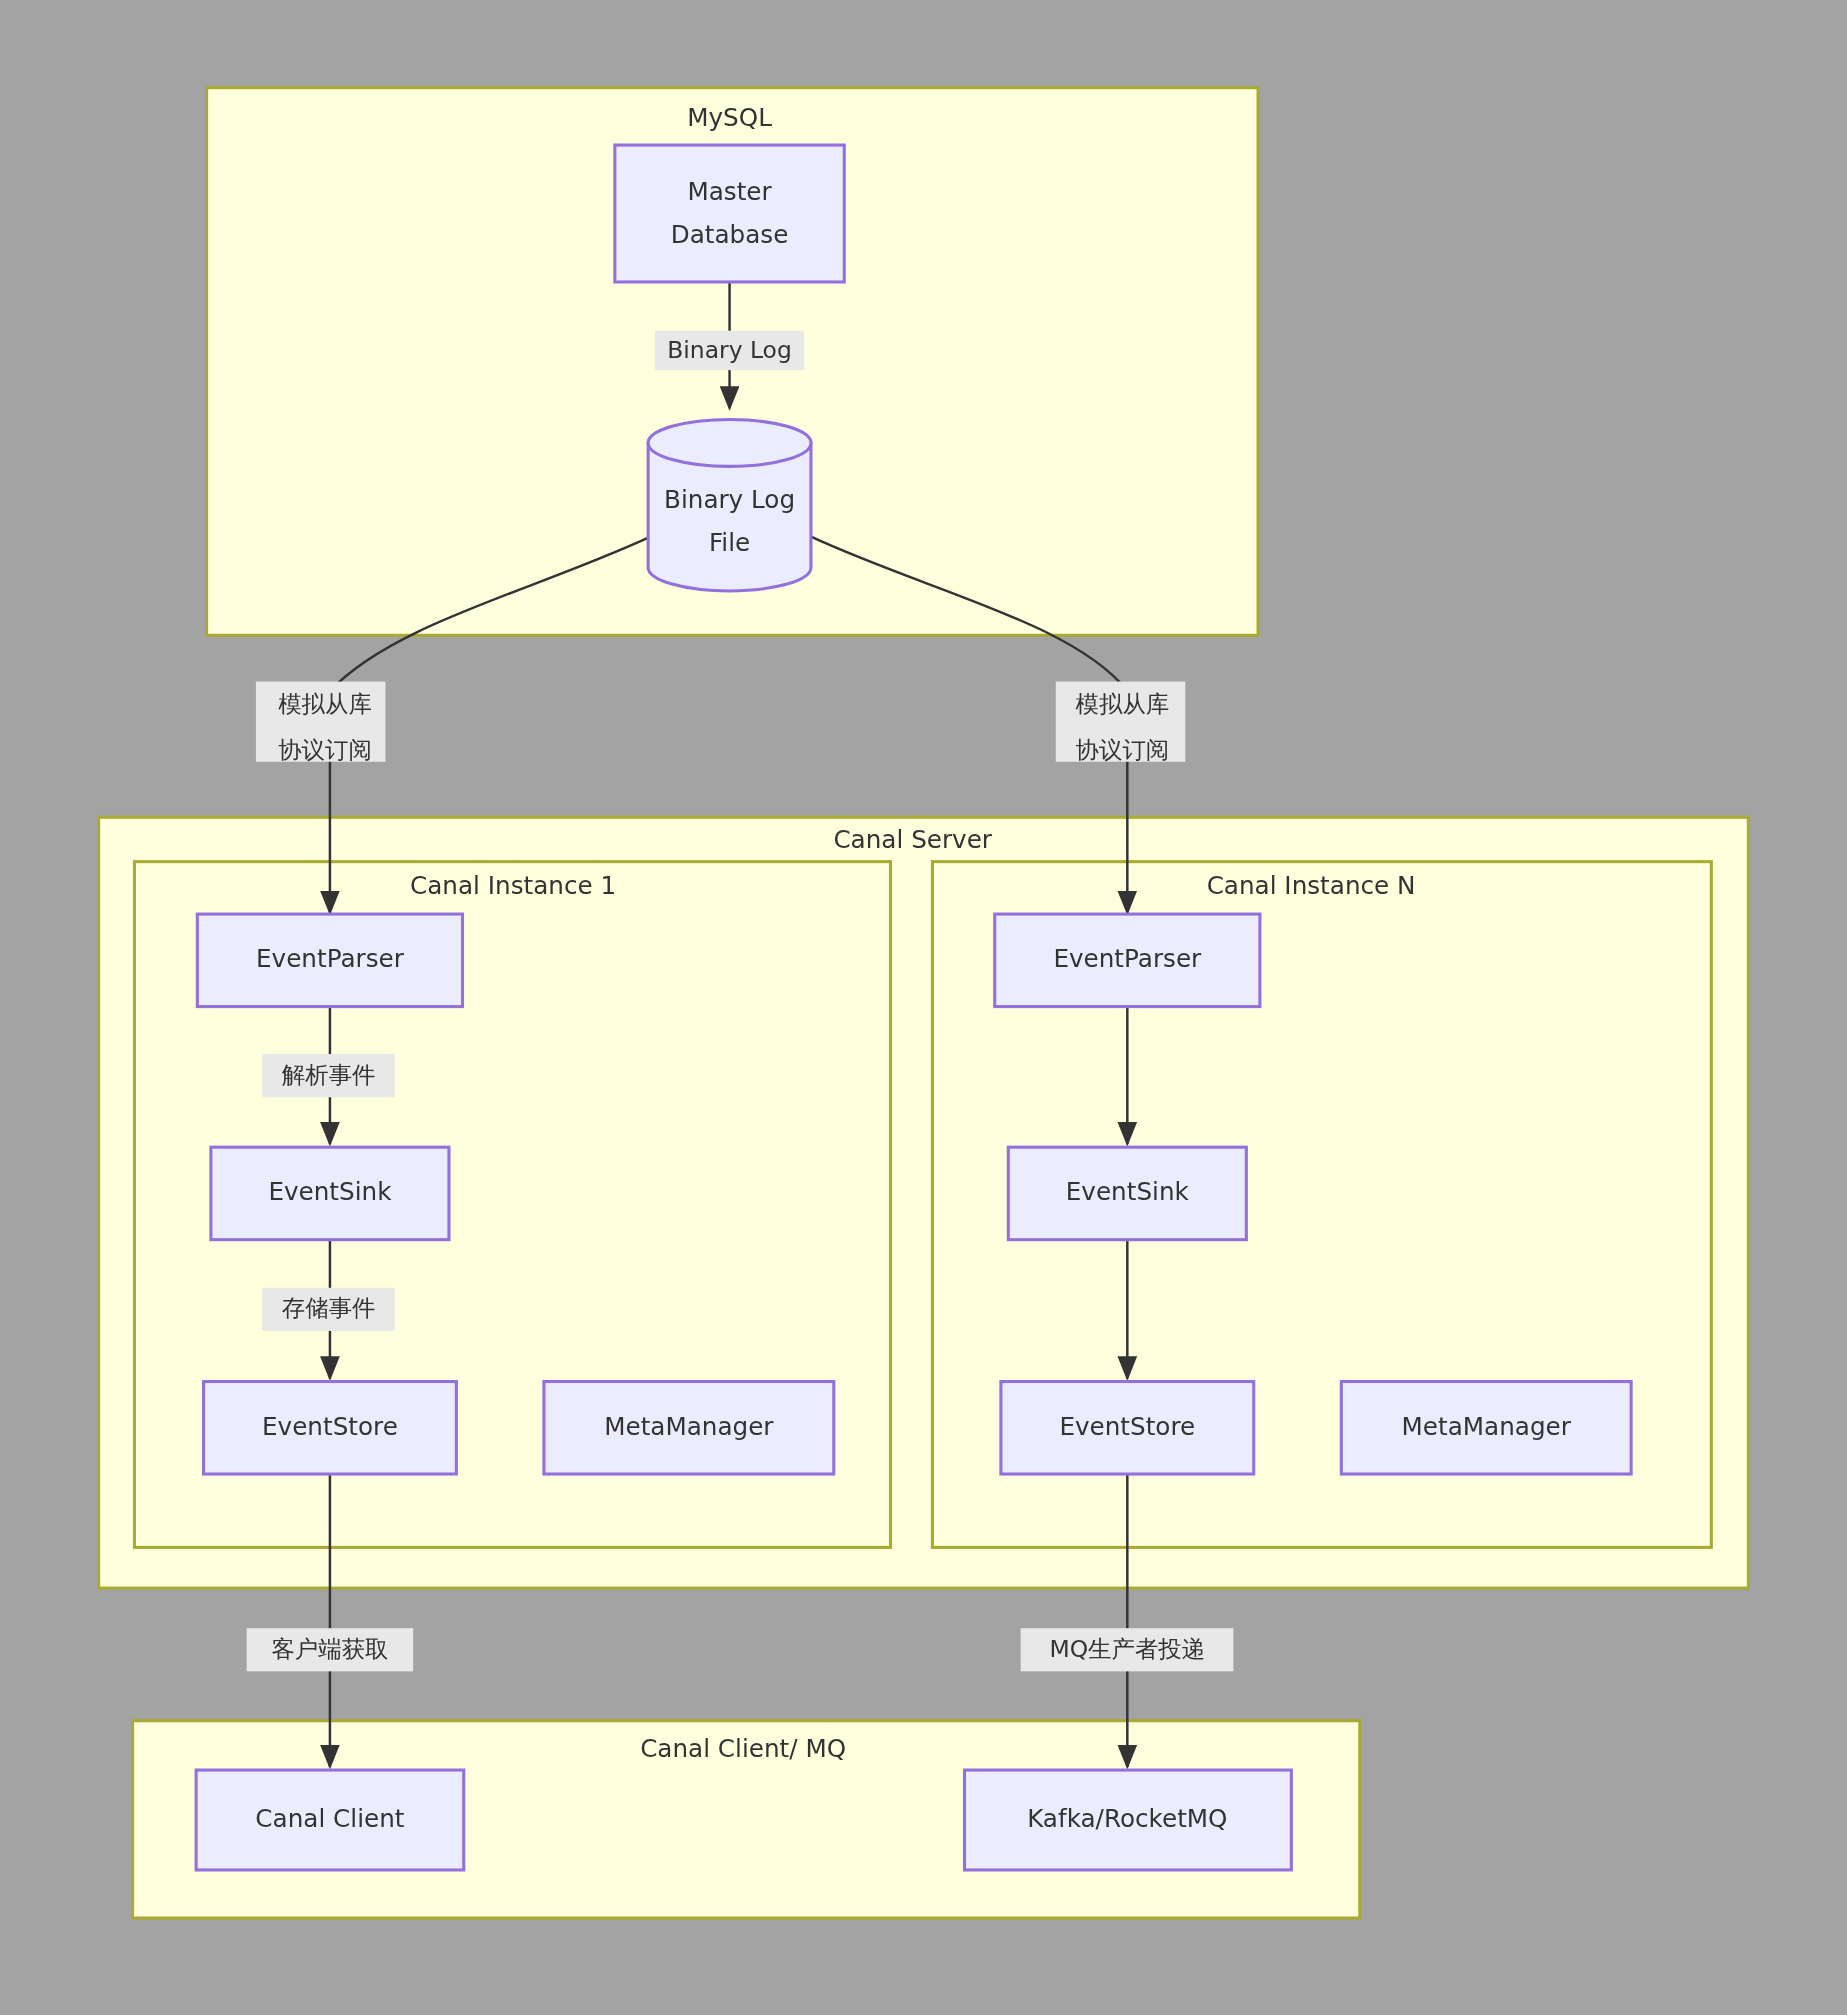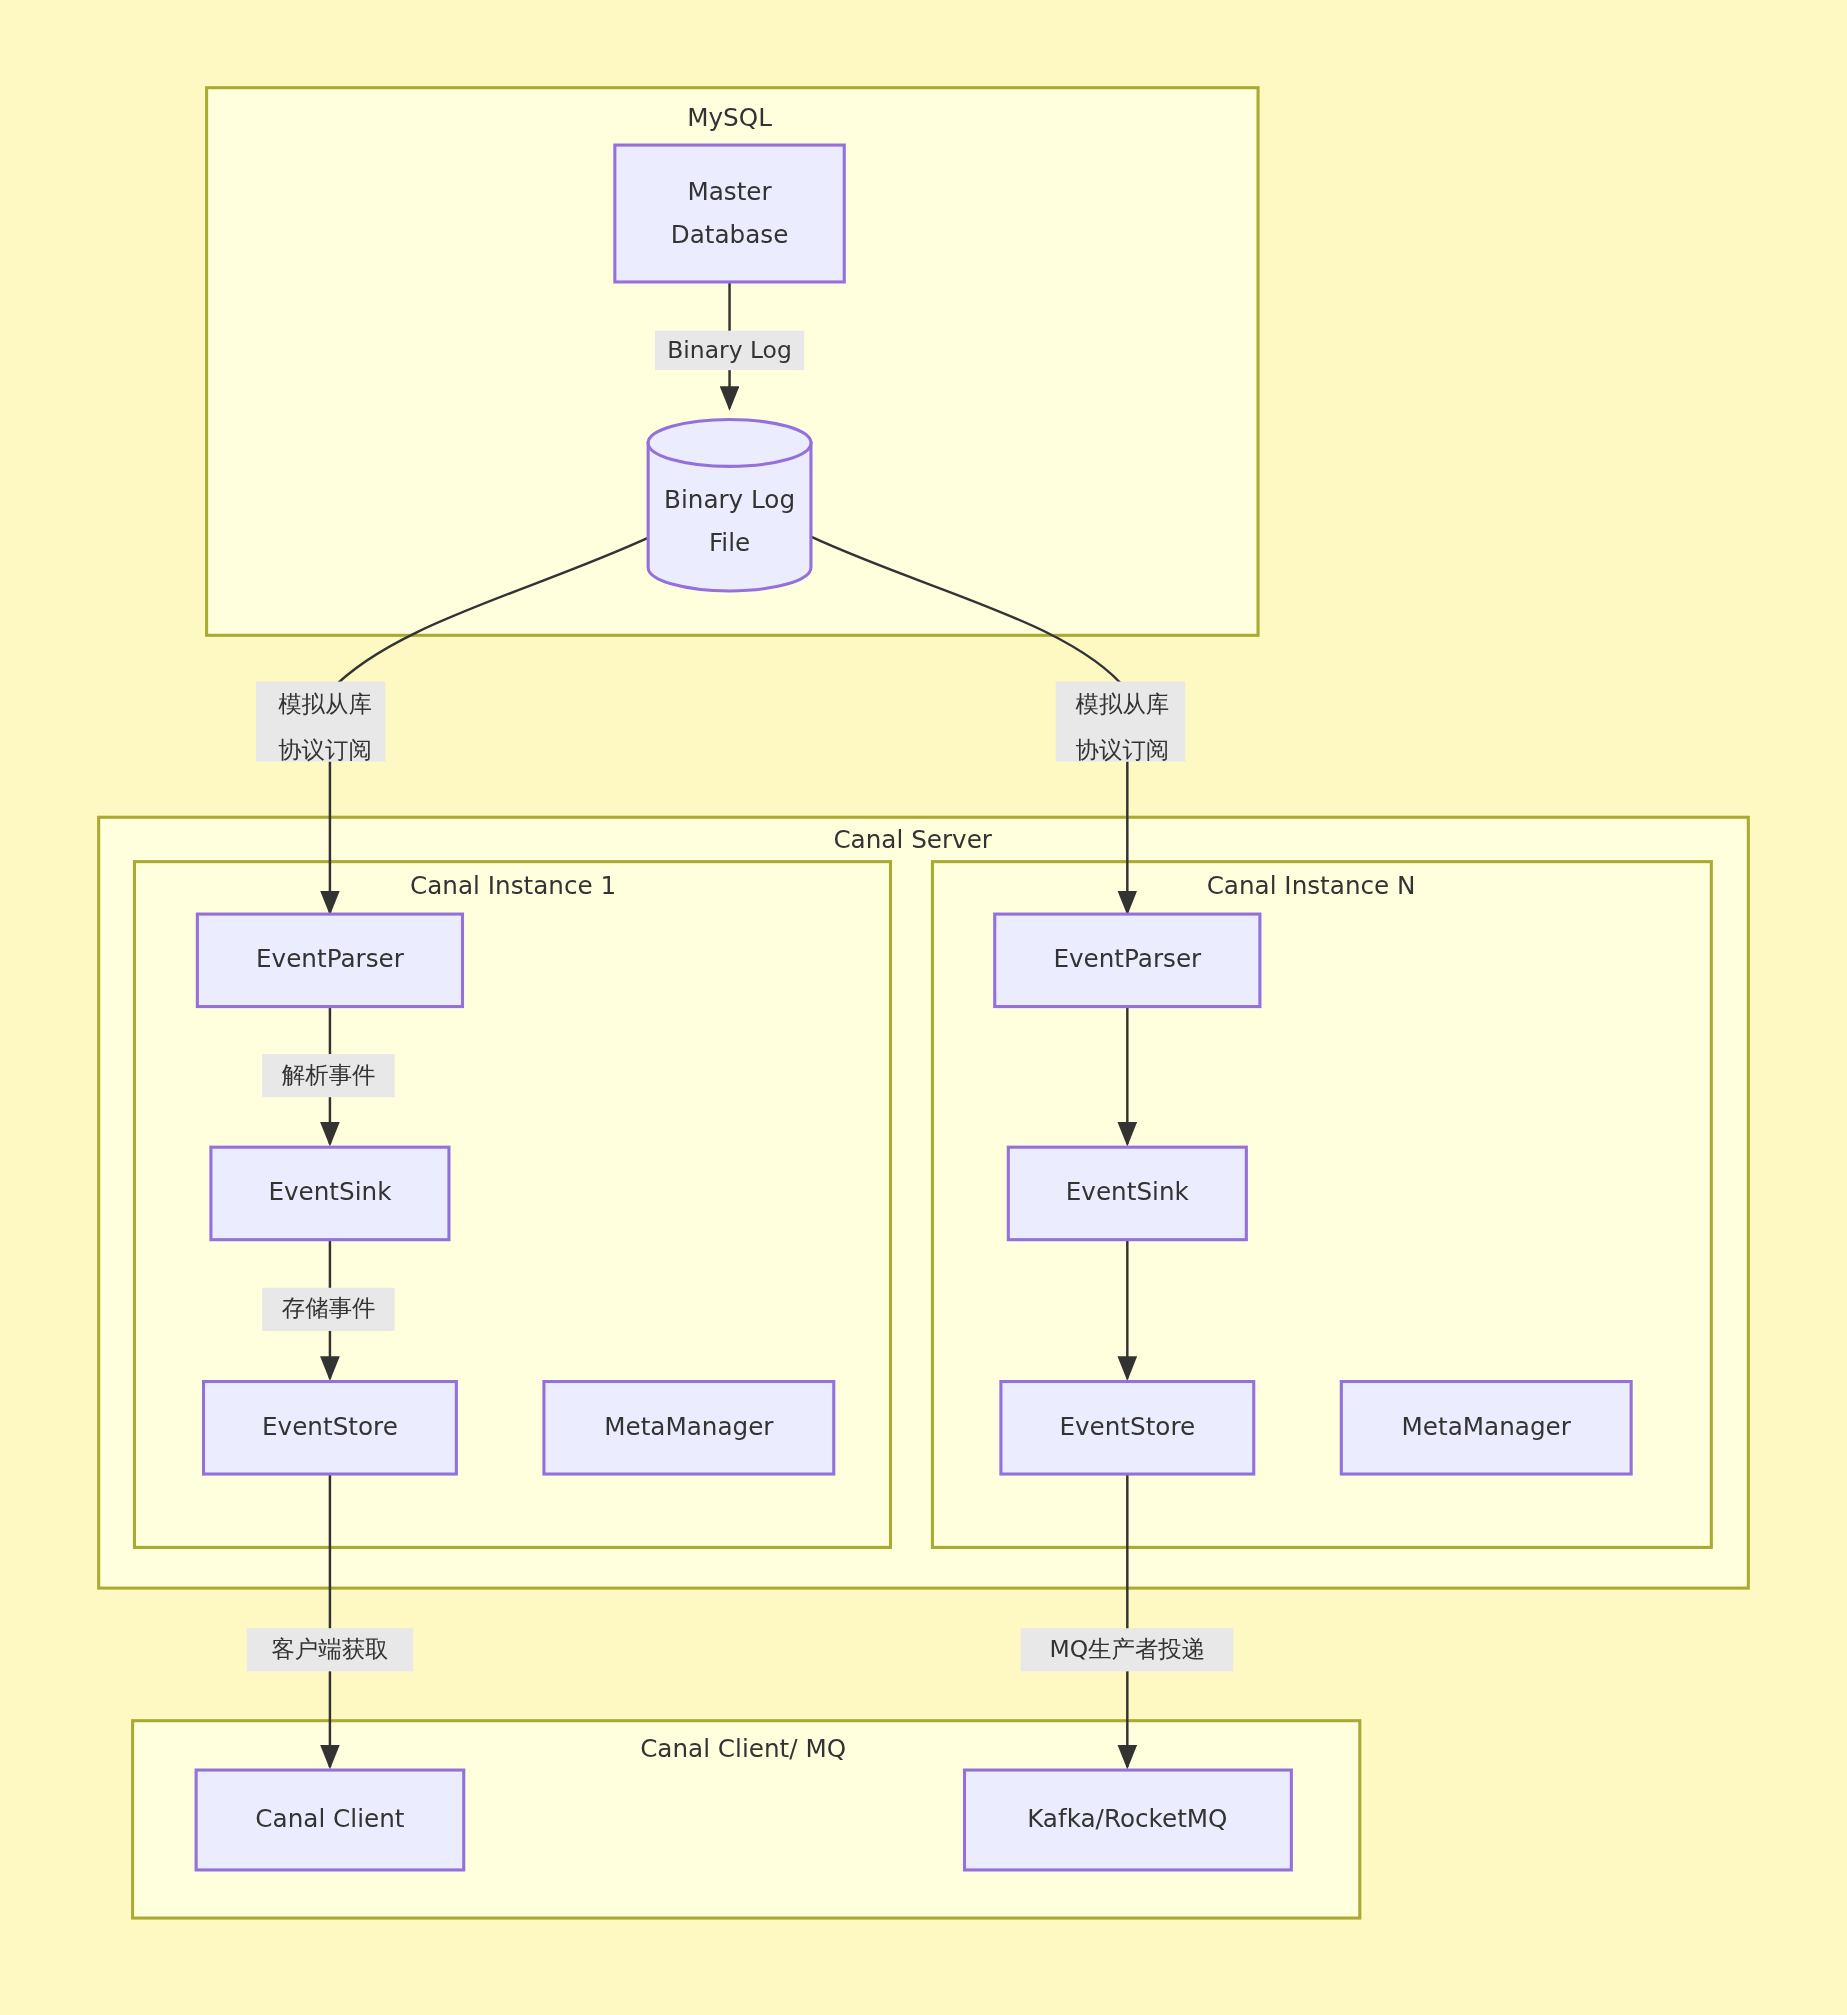--- a/index.html
+++ b/index.html
@@ -8,21 +8,21 @@
     padding: 0;
     background: #ffffff;
   }
   body {
     font-family: "DejaVu Sans", "Liberation Sans", sans-serif;
   }
   #diagram-root {
     position: relative;
     width: 1847px;
     height: 2015px;
-    background: #fef9c3;
+    background: #a3a3a3;
   }
   svg.flow {
     display: block;
     width: 1847px;
     height: 2015px;
   }
   .cluster-rect {
     fill: #ffffde;
     stroke: #aaaa33;
     stroke-width: 5px;

